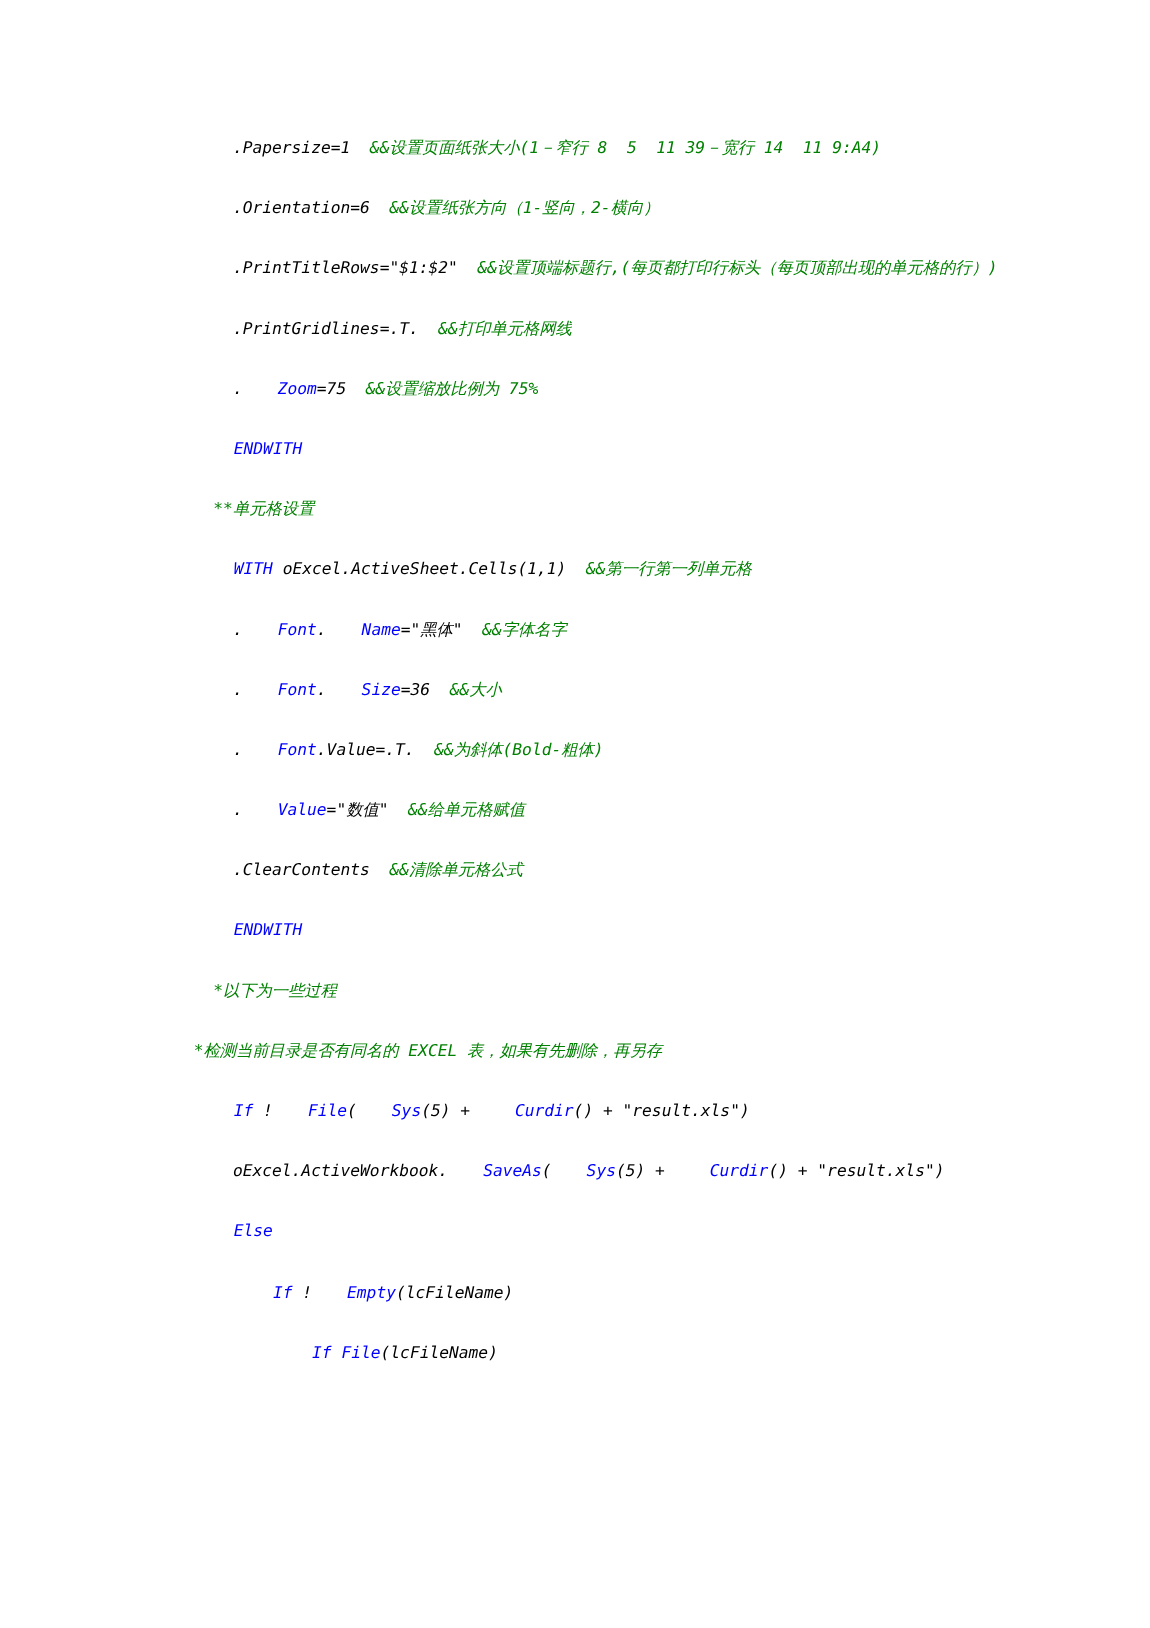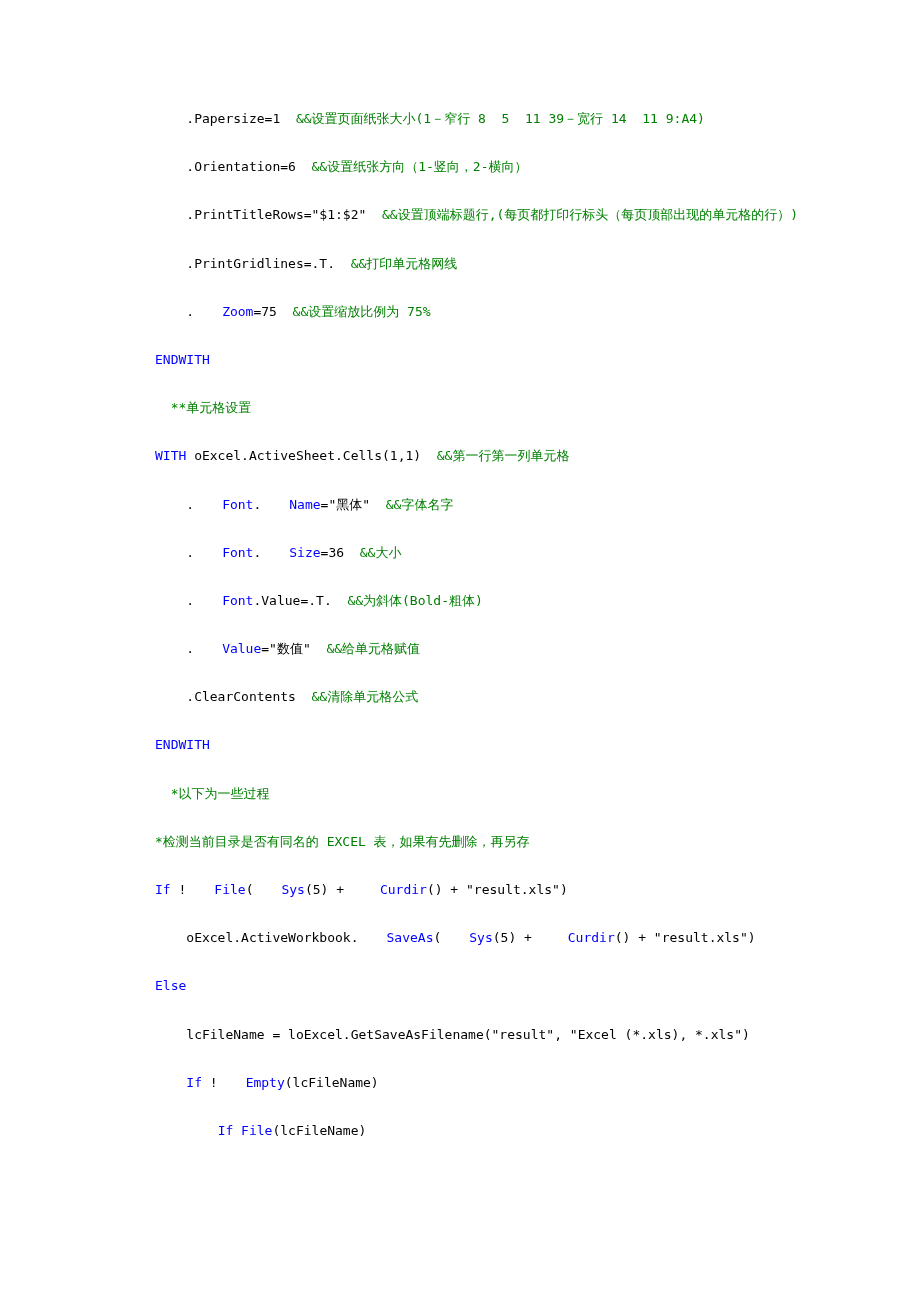--- a/index.html
+++ b/index.html
@@ -6,27 +6,28 @@
     margin: 0;
     padding: 0;
     background: #ffffff;
     width: 920px;
     font-family: "SimSun", "NSimSun", "宋体", monospace;
     font-size: 13px;
     line-height: 1.4;
   }
   .page {
     padding: 110px 155px 60px 155px;
+    font-style: italic;
   }
   .ln {
     margin: 0 0 30px 0;
     white-space: pre;
     color: #000000;
   }
-  .kw { color: #0000ff; }
+  .kw { color: #0000ff; margin-left: 32px; }
   .cm { color: #008000; }
   .fn { color: #0000ff; margin-left: 28px; }
 </style>
 </head>
 <body>
 
 <div class="page">
 
 <div class="ln"><span>    .Papersize=1  </span><span class="cm">&amp;&amp;设置页面纸张大小(1－窄行 8  5  11 39－宽行 14  11 9:A4)</span></div>
 
@@ -59,19 +60,18 @@
 <div class="ln"><span class="cm">  *以下为一些过程</span></div>
 
 <div class="ln"><span class="cm">*检测当前目录是否有同名的 EXCEL 表，如果有先删除，再另存</span></div>
 
 <div class="ln"><span class="kw">If</span><span> !</span><span class="fn">File</span><span>(</span><span class="fn">Sys</span><span>(5) + </span><span class="fn">Curdir</span><span>() + "result.xls")</span></div>
 
 <div class="ln"><span>    oExcel.ActiveWorkbook.</span><span class="fn">SaveAs</span><span>(</span><span class="fn">Sys</span><span>(5) + </span><span class="fn">Curdir</span><span>() + "result.xls")</span></div>
 
 <div class="ln"><span class="kw">Else</span></div>
 
-<div class="ln"><span>    lcFileName = loExcel.GetSaveAsFilename("result", "Excel (*.xls), *.xls")</span></div>
 
 <div class="ln"><span>    </span><span class="kw">If</span><span> !</span><span class="fn">Empty</span><span>(lcFileName)</span></div>
 
 <div class="ln"><span>        </span><span class="kw">If File</span><span>(lcFileName)</span></div>
 
 </div>
 
 </body></html>

